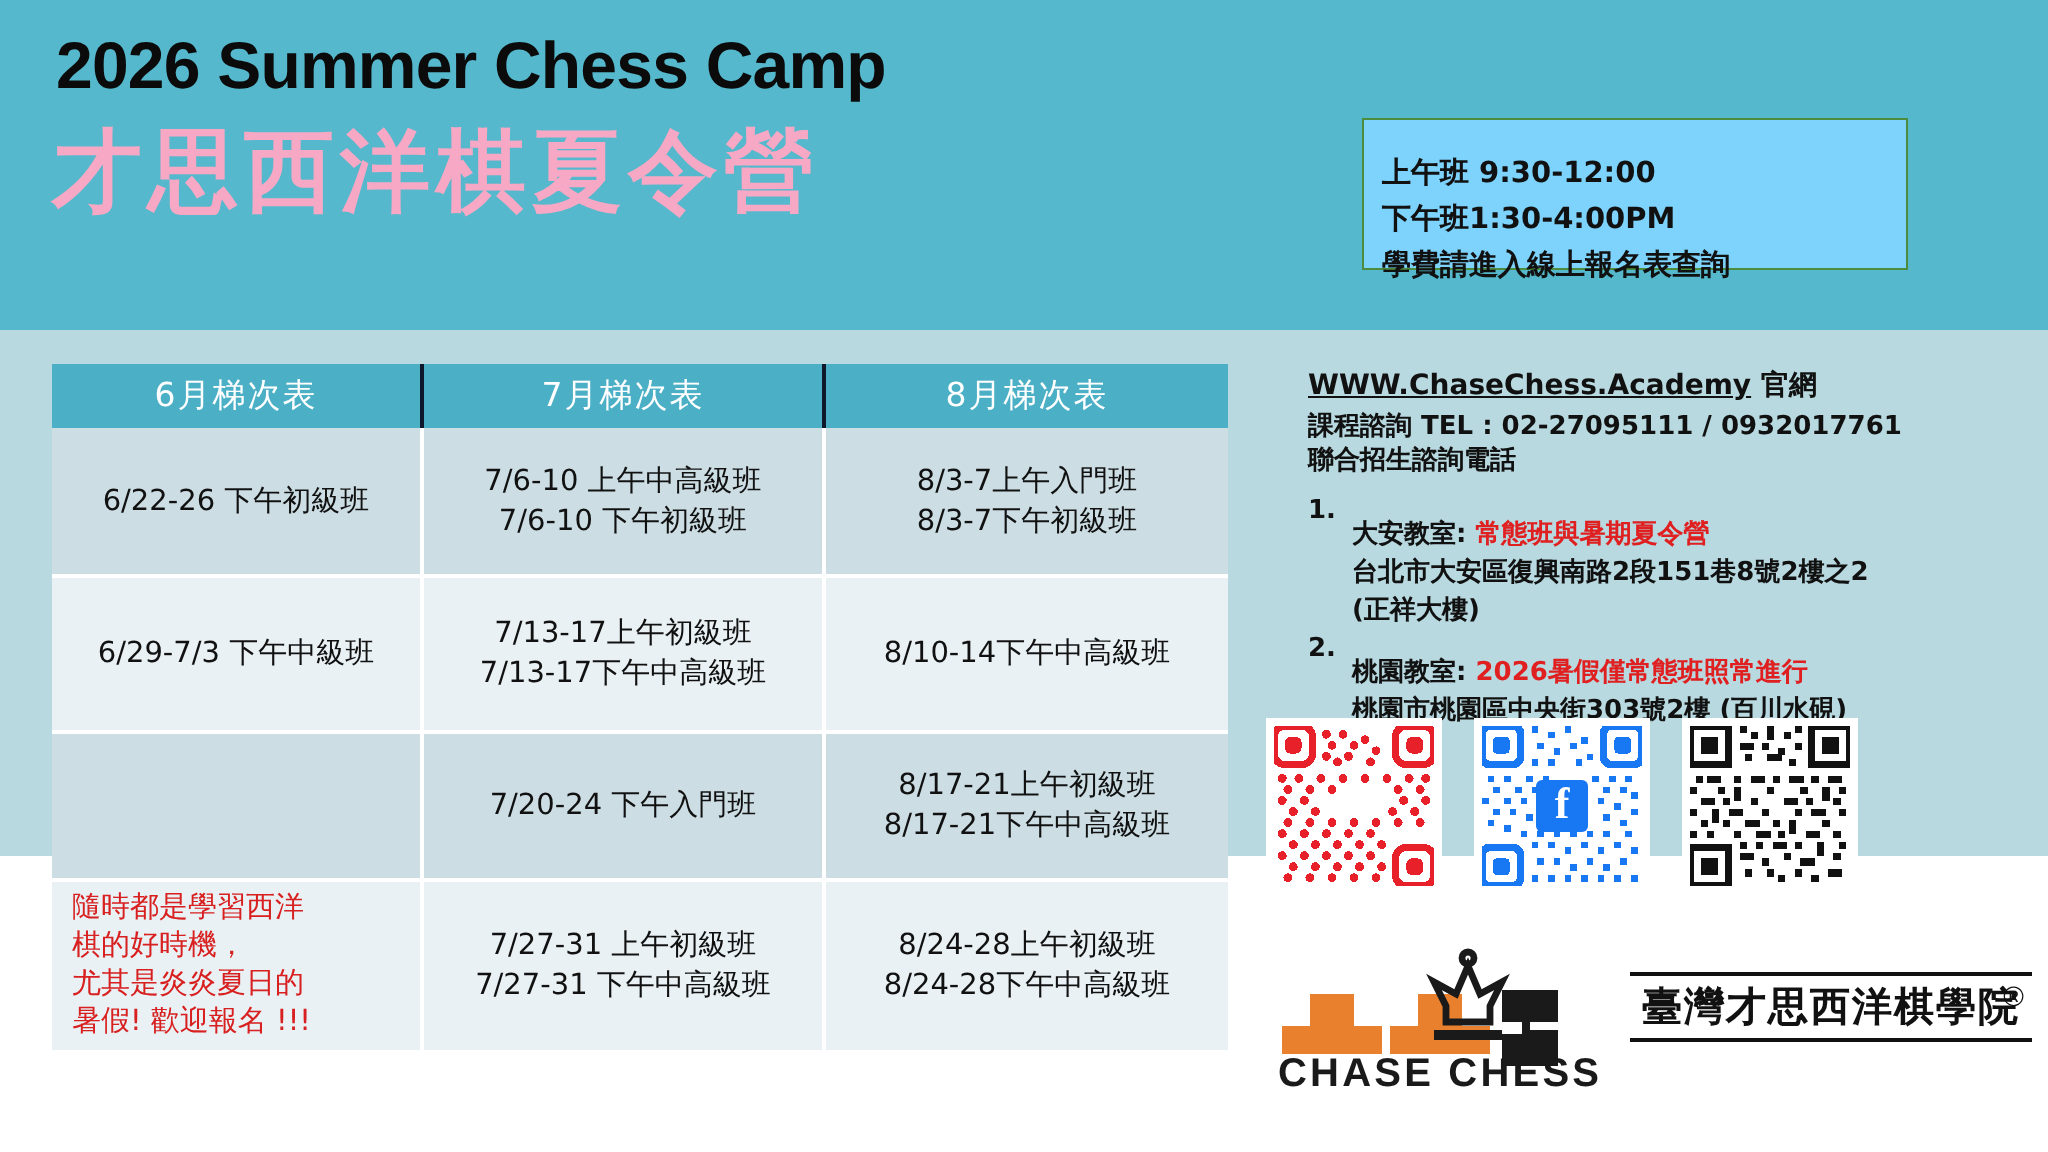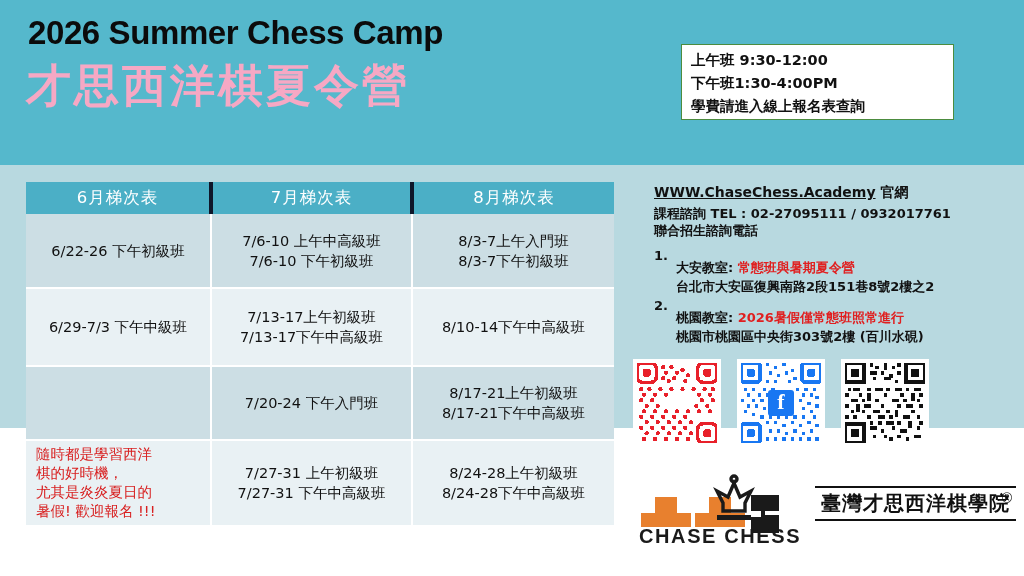--- a/index.html
+++ b/index.html
@@ -27,25 +27,25 @@
   }
   .title-zh {
     position: absolute; left: 26px; top: 56px;
     font-family: "DejaVu Sans", "Liberation Sans", sans-serif;
     font-size: 45px; font-weight: bold; color: #F6A8C4;
     letter-spacing: 3px; white-space: nowrap;
   }
 
   
   .yellow-box {
-    position: absolute; left: 681px; top: 44px;
+    position: absolute; left: 681px; top: 59px;
     width: 273px; height: 76px;
-    background: #ffffff;
+    background: #7dd3fc;
     border: 1.5px solid #4C8C3F;
-    padding: 4px 8px 0 9px;
+    padding: 16px 8px 0 9px;
   }
   .yellow-line {
     font-family: "DejaVu Sans", "Liberation Sans", sans-serif;
     font-size: 14.5px; font-weight: bold; color: #111;
     line-height: 23px; white-space: nowrap;
   }
 
   
   .sched-table {
     position: absolute; left: 26px; top: 182px;
@@ -54,21 +54,21 @@
     table-layout: fixed;
   }
   .sched-table th {
     background: #4BAFC6;
     color: #FFFFFF;
     font-family: "DejaVu Sans", "Liberation Sans", sans-serif;
     font-weight: normal;
     font-size: 16.5px;
     height: 32px;
     text-align: center;
-    border-right: 4px solid #0f172a;
+    border-right: 2px solid #0f172a;
     letter-spacing: 1px;
   }
   .sched-table th:last-child { border-right: none; }
   .sched-table td {
     font-family: "DejaVu Sans", "Liberation Sans", sans-serif;
     font-size: 14.5px;
     color: #111;
     text-align: center;
     vertical-align: middle;
     border-right: 2px solid #FFFFFF;
@@ -259,20 +259,21 @@
 
     <div class="loc-list">
       <div class="loc-item">
         <span class="loc-num">1.</span>
         <span class="loc-body">
           <span class="loc-head">
             <span>大安教室:</span>
             <span class="red">常態班與暑期夏令營</span>
           </span>
           <span class="loc-addr cell-line">台北市大安區復興南路2段151巷8號2樓之2</span>
+          <span class="loc-addr cell-line">(正祥大樓)</span>
         </span>
       </div>
       <div class="loc-item">
         <span class="loc-num">2.</span>
         <span class="loc-body">
           <span class="loc-head">
             <span>桃園教室:</span>
             <span class="red">2026暑假僅常態班照常進行</span>
           </span>
           <span class="loc-addr cell-line">桃園市桃園區中央街303號2樓 (百川水硯)</span>

